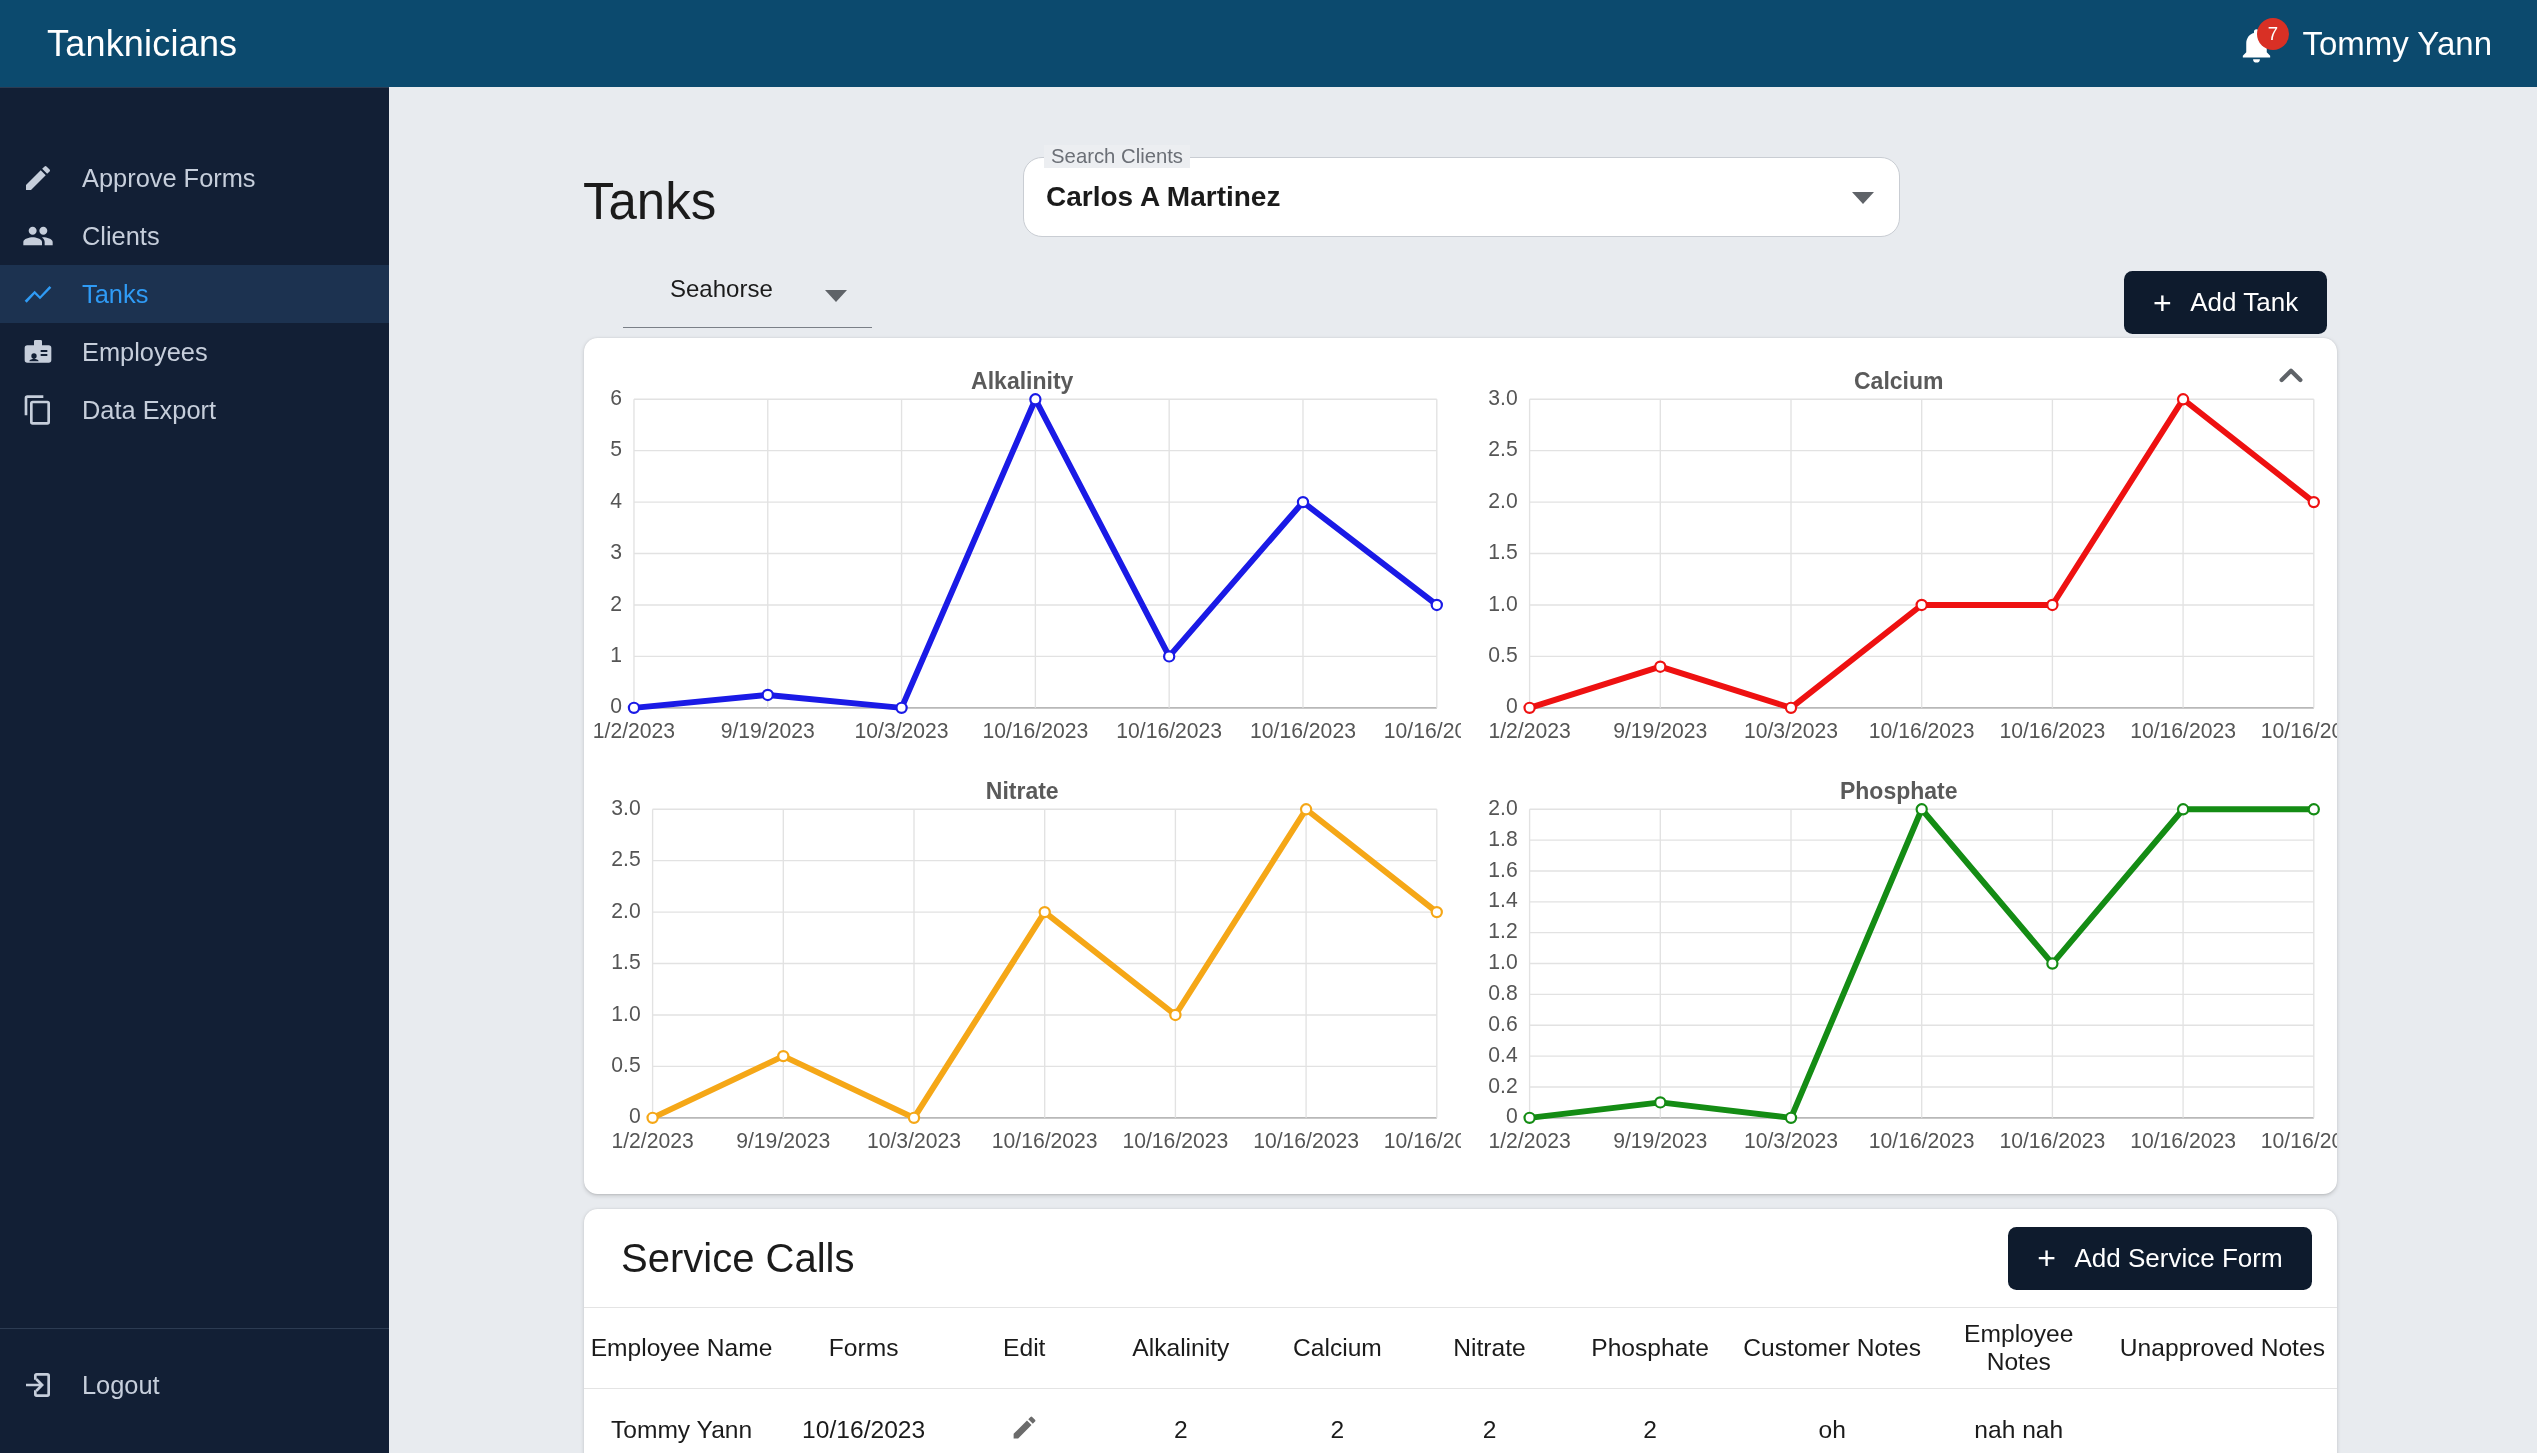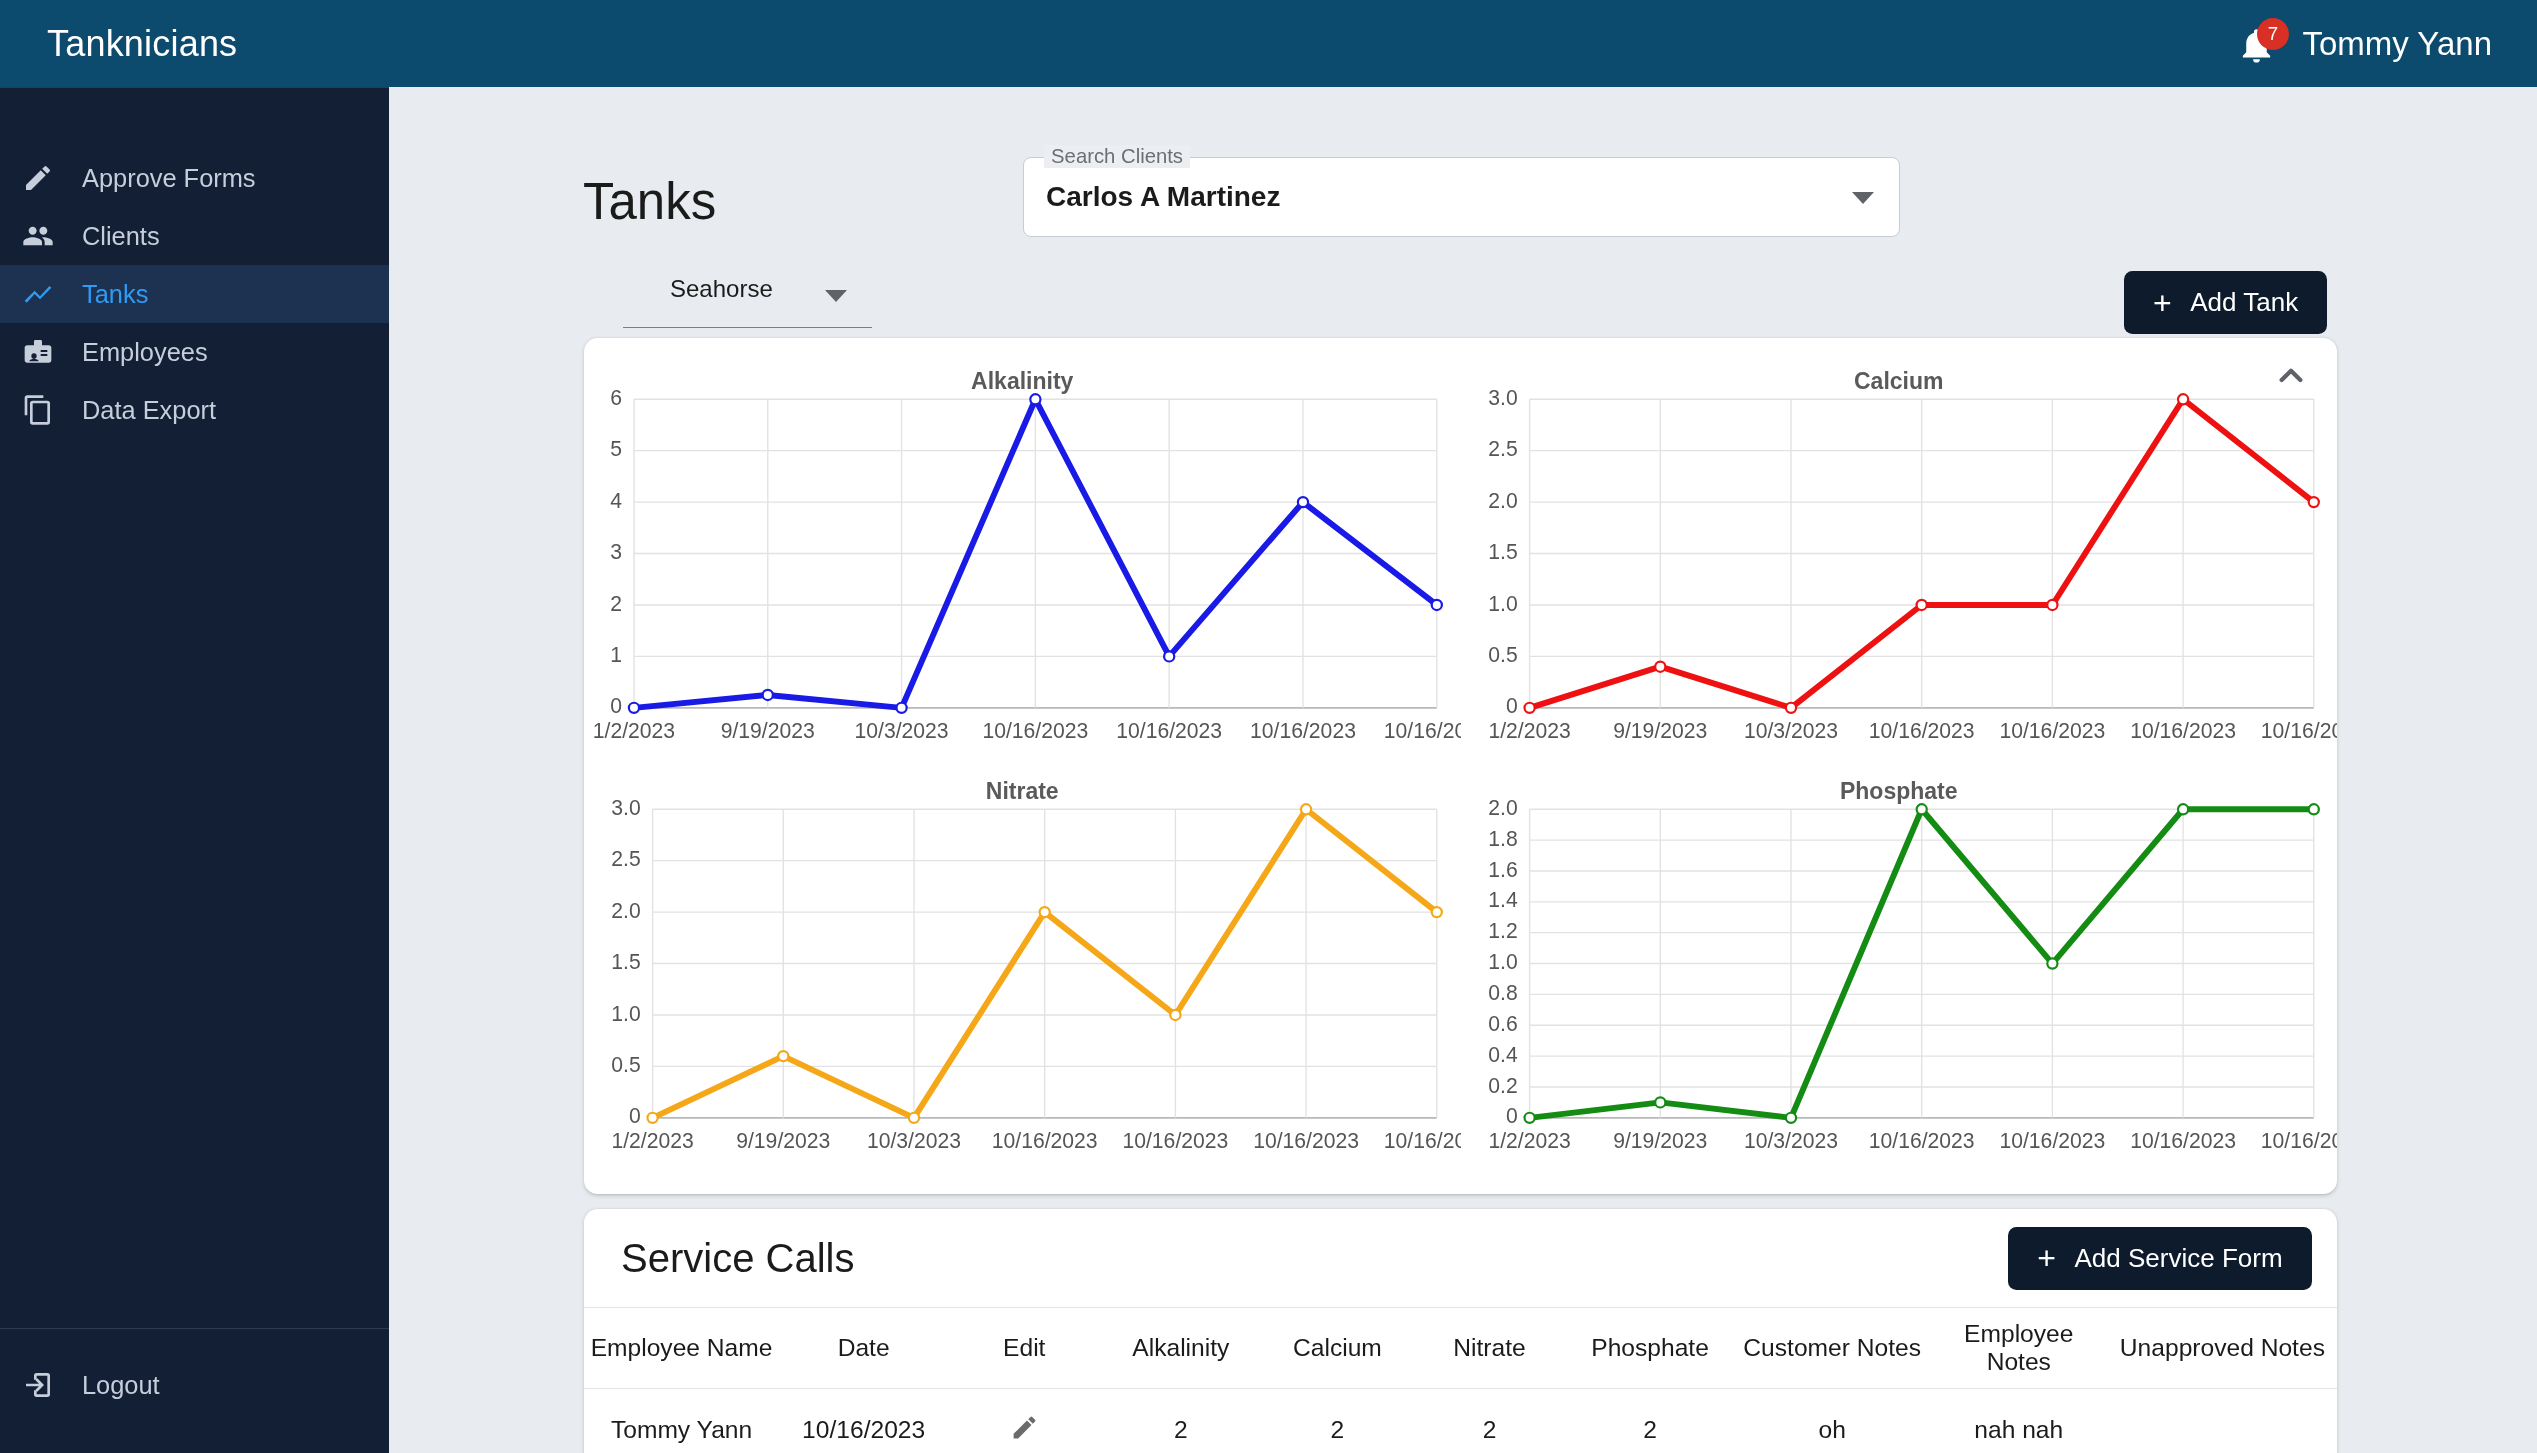--- a/index.html
+++ b/index.html
@@ -58,21 +58,21 @@
 
   
   .page-title {
     position: absolute; left: 583px; top: 172px;
     font-size: 51px; color: #1b1b1b; font-weight: 400;
   }
   .search-field {
     position: absolute; left: 1023px; top: 157px;
     width: 877px; height: 80px;
     background: #ffffff;
-    border: 1.7px solid #c9cdd3; border-radius: 8px;
+    border: 1.7px solid #c9cdd3; border-radius: 19px;
   }
   .search-legend {
     position: absolute; left: 20.3px; top: -12.7px;
     background: #eceef1; padding: 0 6.8px;
     font-size: 20.3px; color: #6b6f76;
   }
   .search-value {
     position: absolute; left: 22px; top: 23px;
     font-size: 28px; color: #1b1b1b; font-weight: bold;
   }
@@ -450,21 +450,21 @@
         <col style="width:152px">
         <col style="width:152px">
       <col style="width:169px">
         <col style="width:195px">
         <col style="width:178px">
         <col style="width:229px">
     </colgroup>
     <thead>
         <tr id="table-head-row">
           <th>Employee Name</th>
-          <th>Date</th>
+          <th>Forms</th>
           <th>Edit</th>
           <th>Alkalinity</th>
           <th>Calcium</th>
           <th>Nitrate</th>
           <th>Phosphate</th>
           <th>Customer Notes</th>
           <th>Employee Notes</th>
           <th>Unapproved Notes</th>
         </tr>
       </thead>

